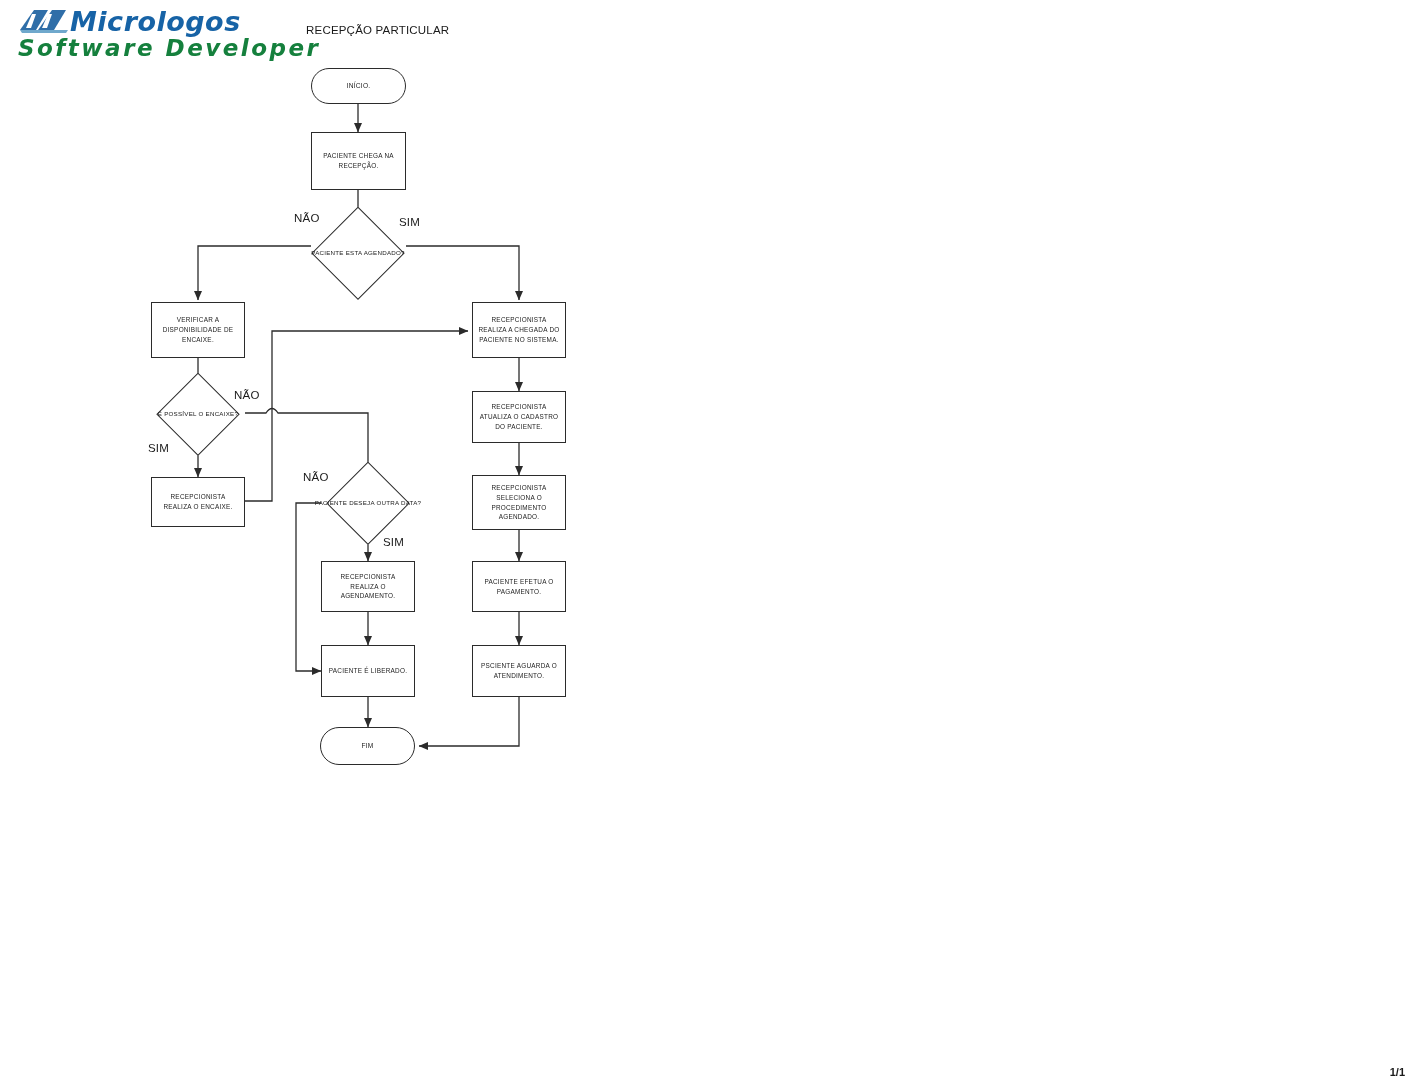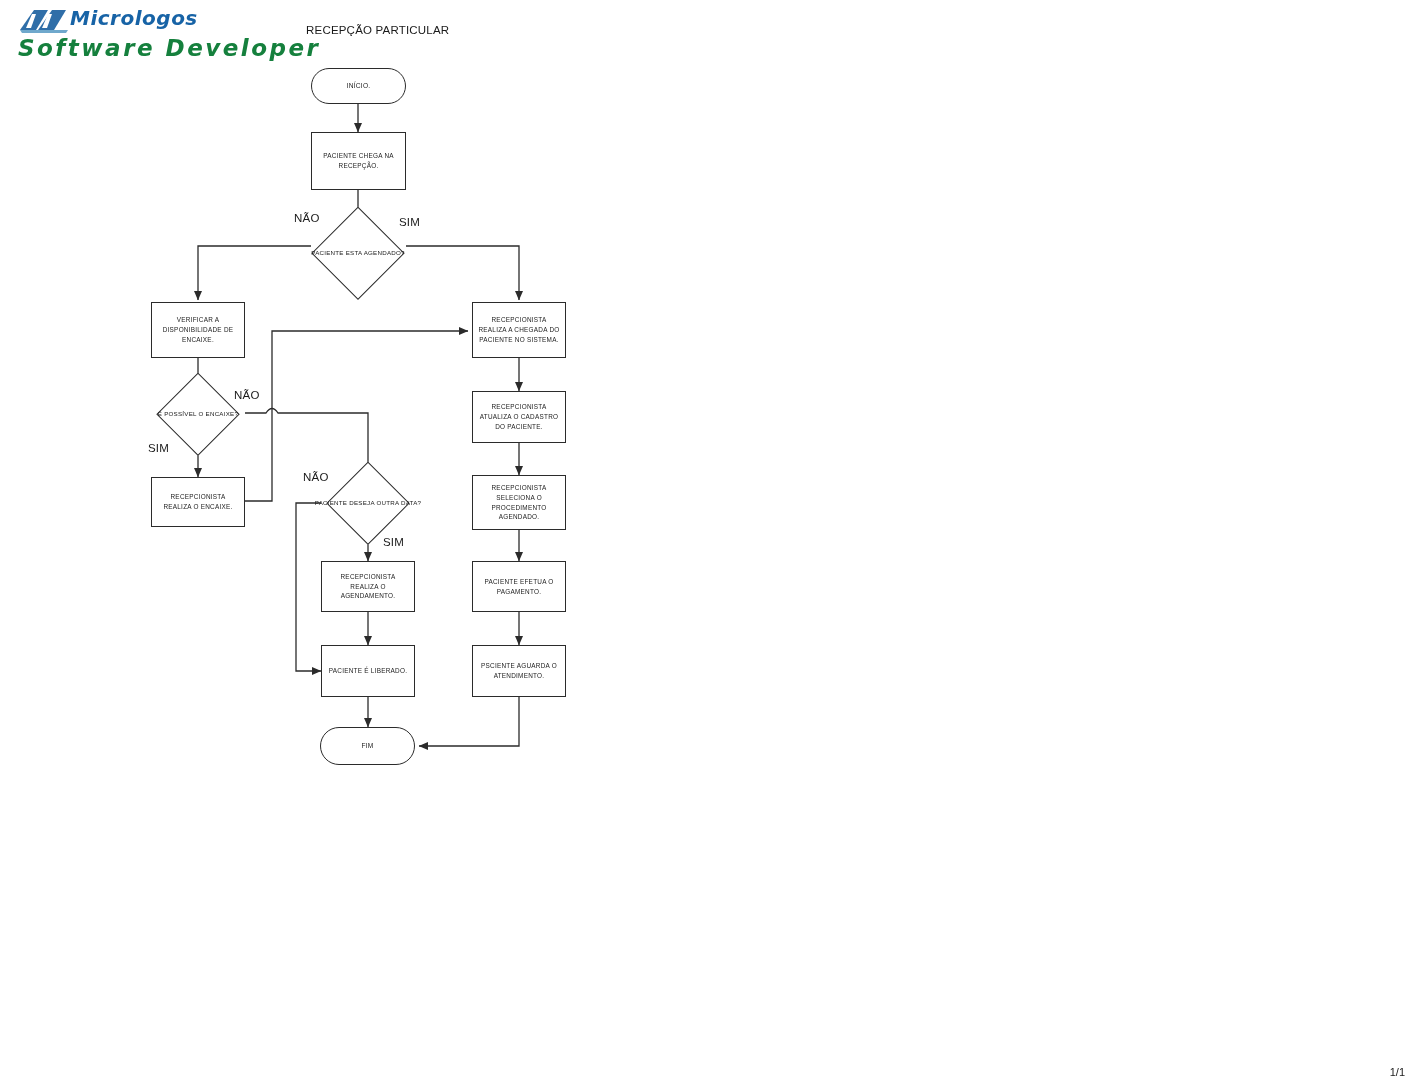--- a/index.html
+++ b/index.html
@@ -24,21 +24,21 @@
     top: 4px;
     width: 240px;
     height: 56px;
   }
   #logo .logo-word {
     position: absolute;
     left: 60px;
     top: 2px;
     font-family: "DejaVu Sans", sans-serif;
     font-weight: bold;
-    font-size: 20px;
+    font-size: 27px;
     letter-spacing: 0.5px;
     color: #1763a6;
     font-style: italic;
     white-space: nowrap;
   }
   #logo .logo-sub {
     position: absolute;
     left: 8px;
     top: 31px;
     font-family: "DejaVu Sans", sans-serif;
@@ -65,20 +65,21 @@
     font-size: 11.5px;
     letter-spacing: 0.2px;
     white-space: nowrap;
     text-align: center;
   }
   .page-number {
     position: absolute;
     right: 12px;
     bottom: 8px;
     font-size: 11px;
+    font-weight: bold;
   }
 
   
   #flow {
     position: absolute;
     left: 0;
     top: 0;
     width: 1417px;
     height: 878px;
   }

